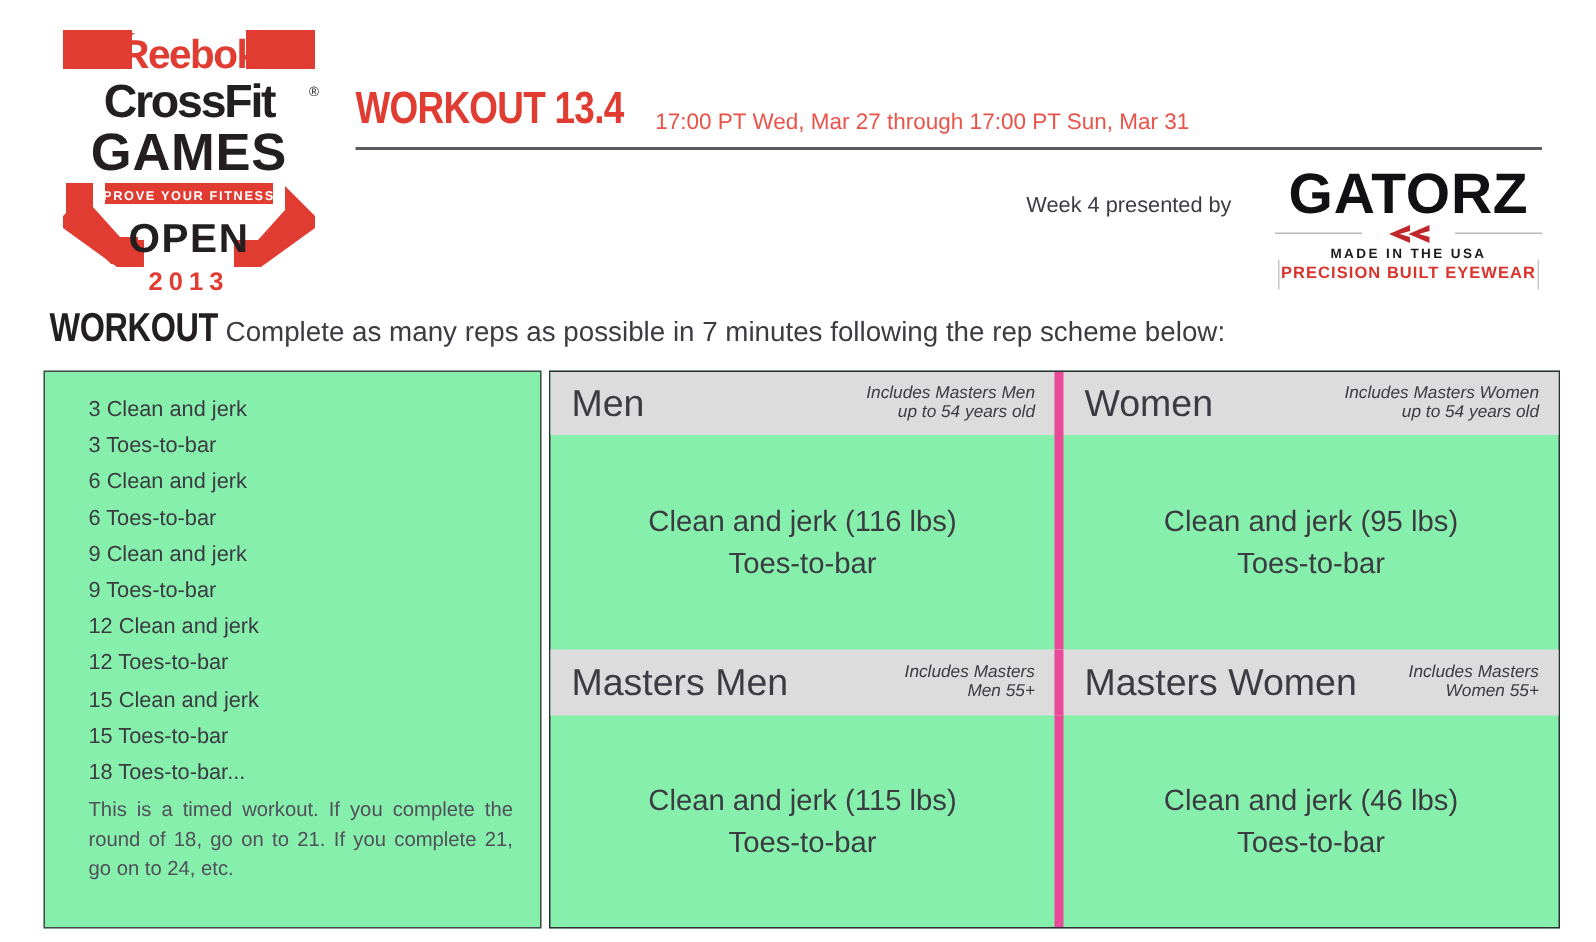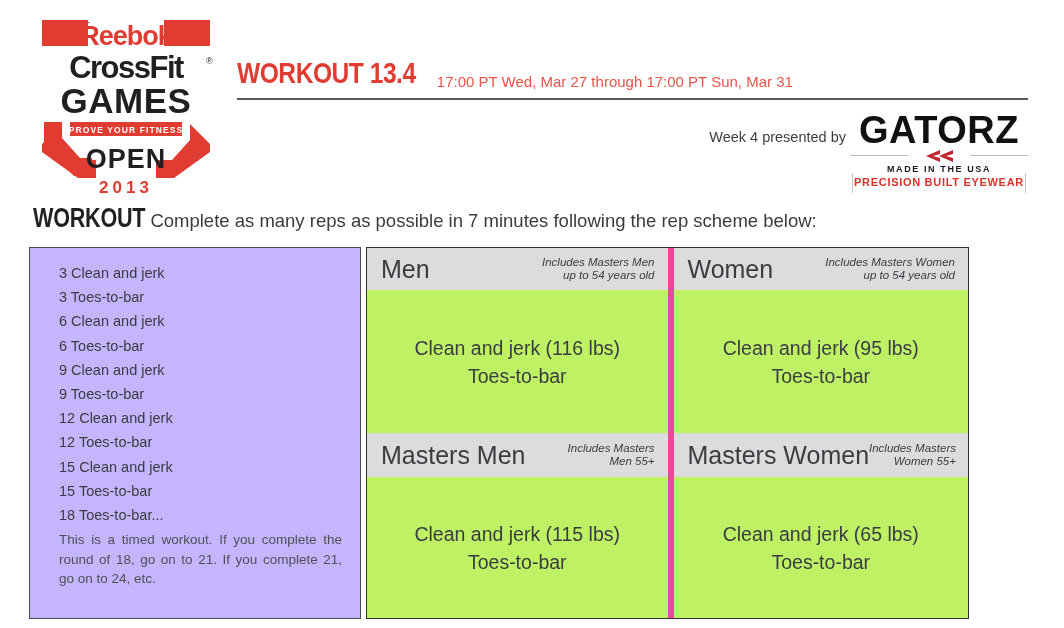--- a/index.html
+++ b/index.html
@@ -60,21 +60,21 @@
     height: 2px;
     background: #5b5b60;
   }
 
   #sponsor-row {
     position: absolute;
     right: 36px;
     top: 112px;
     display: flex;
     align-items: flex-start;
-    gap: 4px;
+    gap: 29px;
   }
   #presented-by {
     font-size: 14.5px;
     color: #3c3c44;
     white-space: nowrap;
     padding-top: 17px;
   }
   #gatorz {
     width: 178px;
     text-align: center;
@@ -161,21 +161,21 @@
 
   
   #left-box {
     position: absolute;
     left: 29px;
     top: 247px;
     width: 332px;
     height: 372px;
     border: 1px solid #4a4a50;
     box-sizing: border-box;
-    background: #c4b5fd;
+    background: #86efac;
   }
   #rep-list {
     list-style: none;
     margin: 0;
     padding: 13px 0 0 29px;
   }
   #rep-list li {
     font-size: 14.5px;
     line-height: 24.2px;
     color: #3b3b42;
@@ -187,25 +187,25 @@
     font-size: 13.5px;
     line-height: 19.6px;
     color: #50505a;
     text-align: justify;
   }
 
   #right-table {
     position: absolute;
     left: 366px;
     top: 247px;
-    width: 603px;
+    width: 674px;
     height: 372px;
     border: 1px solid #2f2f35;
     box-sizing: border-box;
-    background: #bef264;
+    background: #86efac;
     display: grid;
     grid-template-columns: 1fr 1fr;
     grid-template-rows: 42px 143px 44px 141px;
   }
   .hdr-cell {
     background: #dcdcdc;
     display: flex;
     align-items: center;
     justify-content: space-between;
     padding: 0 13px 0 14px;
@@ -358,17 +358,17 @@
       <span>Women 55+</span>
     </span>
   </div>
 
   <div class="body-cell">
     <div>Clean and jerk (115 lbs)</div>
     <div>Toes-to-bar</div>
   </div>
 
   <div class="body-cell col-sep">
-    <div>Clean and jerk (65 lbs)</div>
+    <div>Clean and jerk (46 lbs)</div>
     <div>Toes-to-bar</div>
   </div>
 
 </div>
 
 </body></html>

